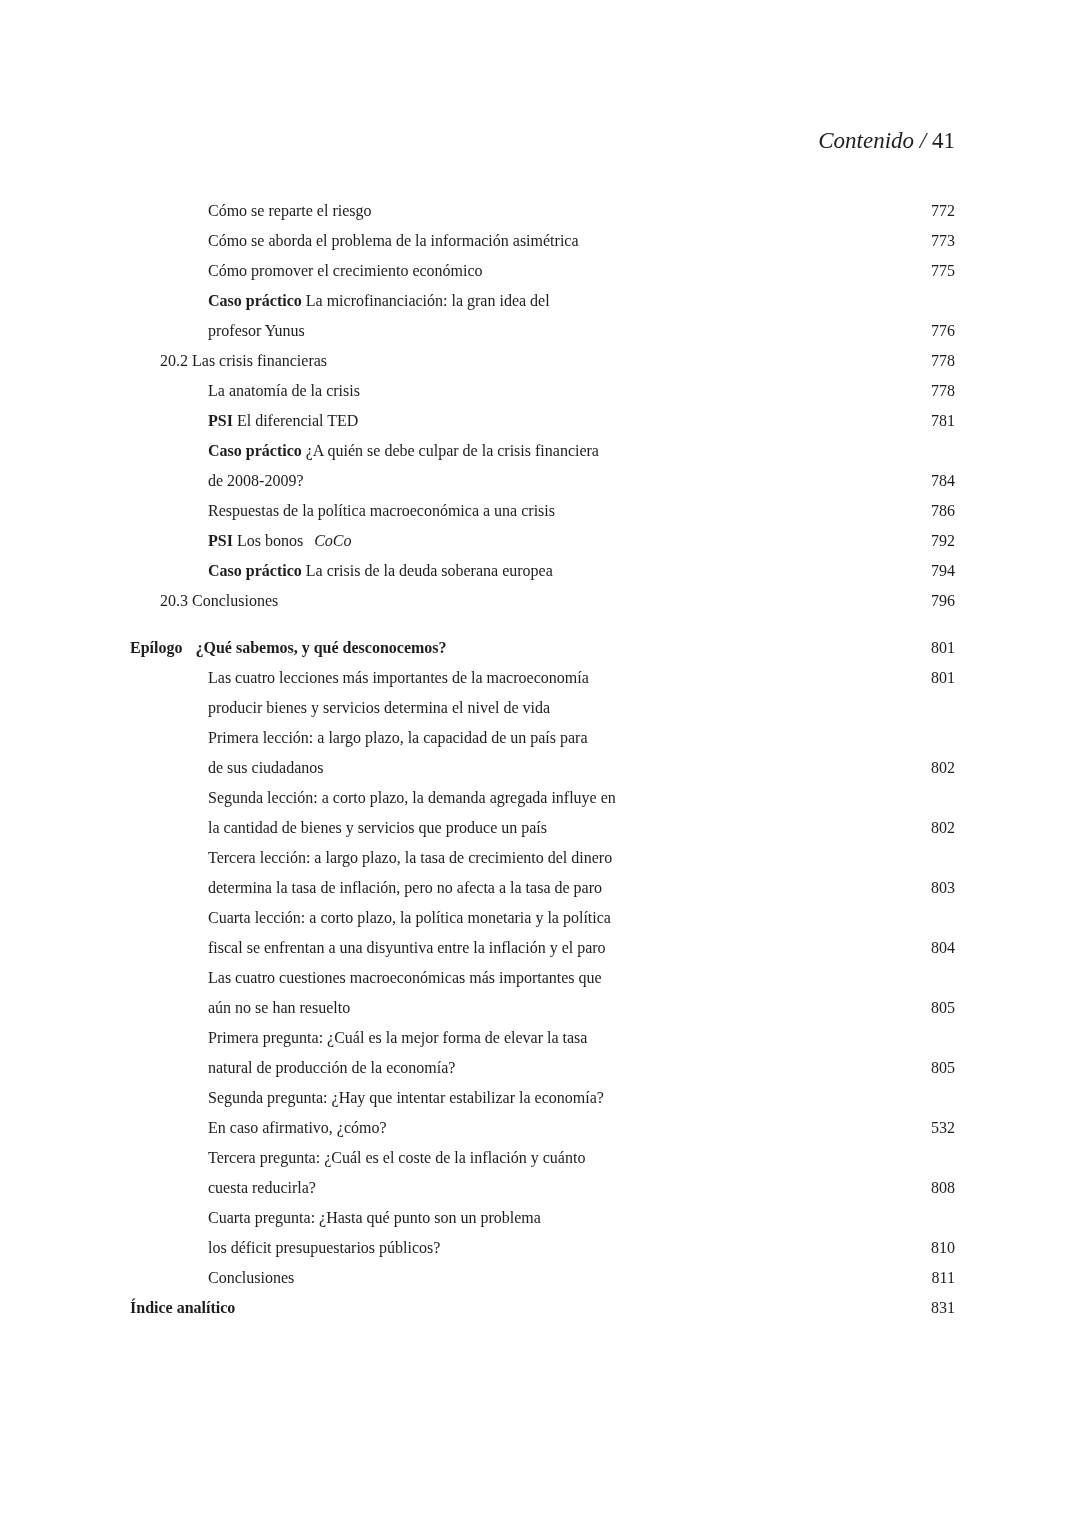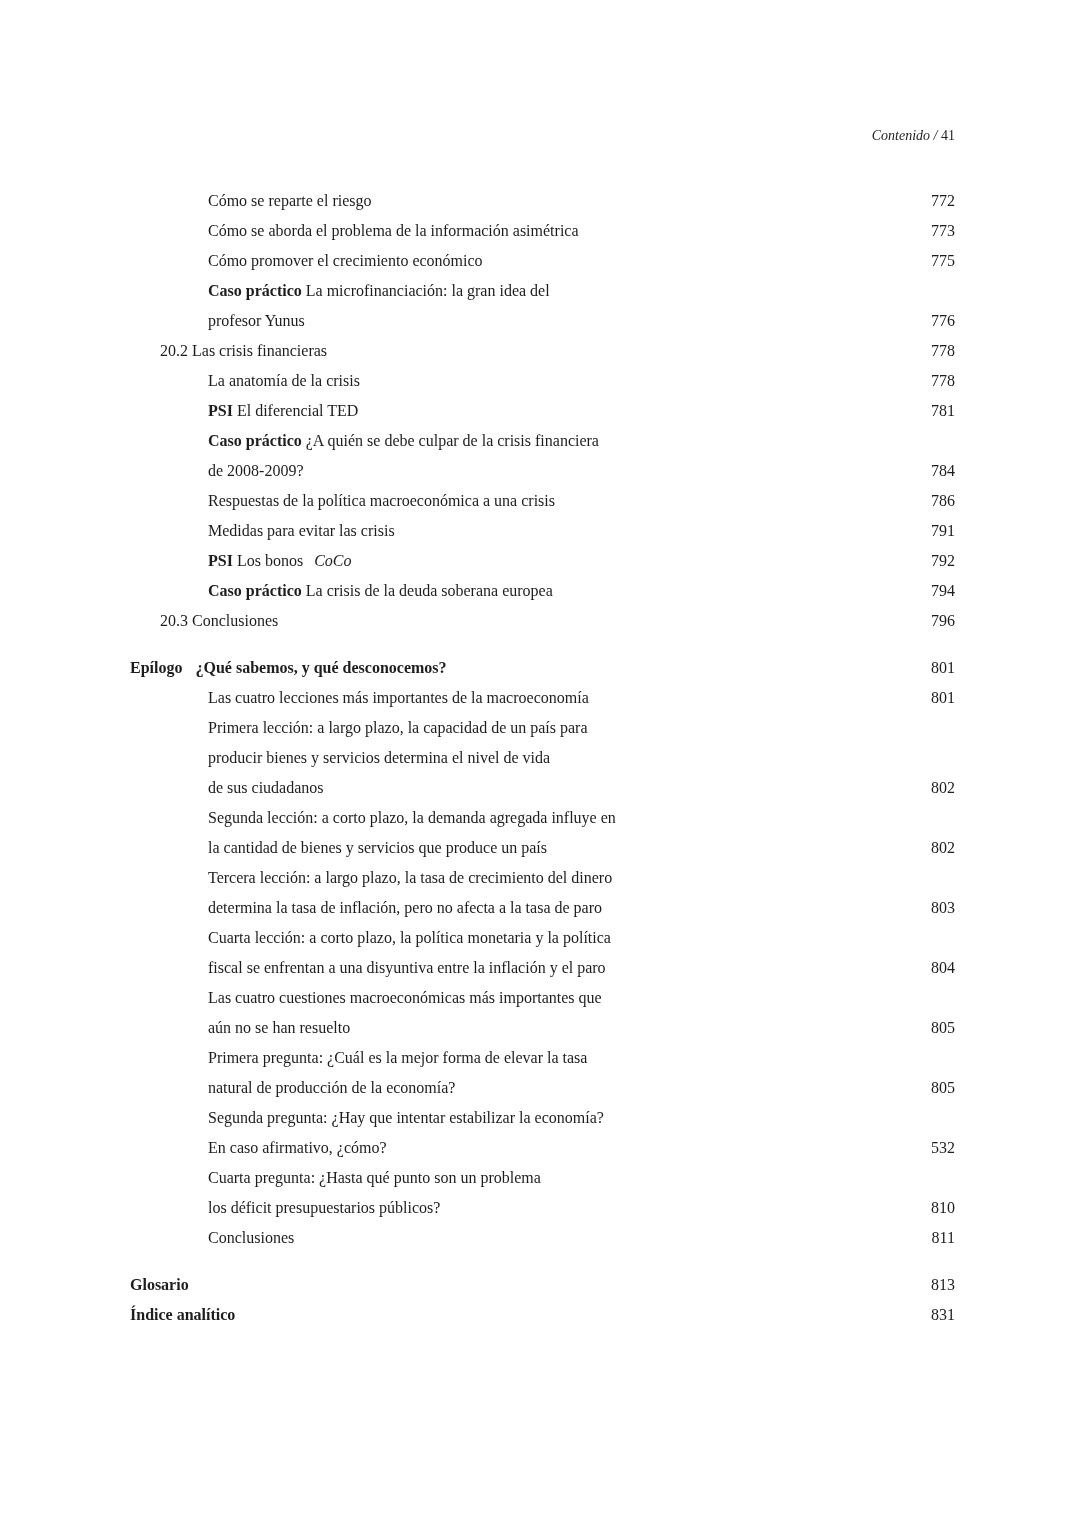--- a/index.html
+++ b/index.html
@@ -18,21 +18,21 @@
     position: relative;
     width: 1080px;
     height: 1523px;
     padding: 128px 125px 0 130px;
     background: #ffffff;
   }
   .running-header {
     display: flex;
     justify-content: flex-end;
     align-items: baseline;
-    font-size: 14px;
+    font-size: 23px;
     margin-bottom: 42px;
   }
   .hdr-title, .hdr-sep { font-style: italic; }
   .hdr-sep { white-space: pre; }
   .toc {
     width: 825px;
     font-size: 16px;
     line-height: 30px;
   }
   .toc-entry { }
@@ -117,26 +117,20 @@
         </div>
       </div>
       <div class="toc-entry indent-2">
         <div class="toc-line">
           <span class="toc-text"><span class="seg-normal">Respuestas de la política macroeconómica a una crisis</span></span>
           <span class="toc-page">786</span>
         </div>
       </div>
       <div class="toc-entry indent-2">
         <div class="toc-line">
-          <span class="toc-text"><span class="seg-normal">Medidas para evitar las crisis</span></span>
-          <span class="toc-page">791</span>
-        </div>
-      </div>
-      <div class="toc-entry indent-2">
-        <div class="toc-line">
           <span class="toc-text"><span class="seg-bold">PSI</span><span class="seg-normal"> Los bonos </span><span class="seg-italic">CoCo</span></span>
           <span class="toc-page">792</span>
         </div>
       </div>
       <div class="toc-entry indent-2">
         <div class="toc-line">
           <span class="toc-text"><span class="seg-bold">Caso práctico</span><span class="seg-normal"> La crisis de la deuda soberana europea</span></span>
           <span class="toc-page">794</span>
         </div>
       </div>
@@ -153,24 +147,24 @@
         </div>
       </div>
       <div class="toc-entry indent-2">
         <div class="toc-line">
           <span class="toc-text"><span class="seg-normal">Las cuatro lecciones más importantes de la macroeconomía</span></span>
           <span class="toc-page">801</span>
         </div>
       </div>
       <div class="toc-entry indent-2">
         <div class="toc-line">
+          <span class="toc-text"><span class="seg-normal">producir bienes y servicios determina el nivel de vida</span></span>
+        </div>
+        <div class="toc-line">
           <span class="toc-text"><span class="seg-normal">Primera lección: a largo plazo, la capacidad de un país para</span></span>
-        </div>
-        <div class="toc-line">
-          <span class="toc-text"><span class="seg-normal">producir bienes y servicios determina el nivel de vida</span></span>
         </div>
         <div class="toc-line">
           <span class="toc-text"><span class="seg-normal">de sus ciudadanos</span></span>
           <span class="toc-page">802</span>
         </div>
       </div>
       <div class="toc-entry indent-2">
         <div class="toc-line">
           <span class="toc-text"><span class="seg-normal">Segunda lección: a corto plazo, la demanda agregada influye en</span></span>
         </div>
@@ -219,37 +213,40 @@
         <div class="toc-line">
           <span class="toc-text"><span class="seg-normal">Segunda pregunta: ¿Hay que intentar estabilizar la economía?</span></span>
         </div>
         <div class="toc-line">
           <span class="toc-text"><span class="seg-normal">En caso afirmativo, ¿cómo?</span></span>
           <span class="toc-page">532</span>
         </div>
       </div>
       <div class="toc-entry indent-2">
         <div class="toc-line">
+          <span class="toc-text"><span class="seg-normal">Tercera pregunta: ¿Cuál es el coste de la inflación y cuánto</span></span>
+        </div>
+        <div class="toc-line">
+          <span class="toc-text"><span class="seg-normal">cuesta reducirla?</span></span>
+          <span class="toc-page">808</span>
+        </div>
+      </div>
+      <div class="toc-entry indent-2">
+        <div class="toc-line">
           <span class="toc-text"><span class="seg-normal">Cuarta pregunta: ¿Hasta qué punto son un problema</span></span>
         </div>
         <div class="toc-line">
           <span class="toc-text"><span class="seg-normal">los déficit presupuestarios públicos?</span></span>
           <span class="toc-page">810</span>
         </div>
       </div>
       <div class="toc-entry indent-2">
         <div class="toc-line">
           <span class="toc-text"><span class="seg-normal">Conclusiones</span></span>
           <span class="toc-page">811</span>
-        </div>
-      </div>
-      <div class="toc-entry indent-0 space-before">
-        <div class="toc-line">
-          <span class="toc-text"><span class="seg-bold">Glosario</span></span>
-          <span class="toc-page">813</span>
         </div>
       </div>
       <div class="toc-entry indent-0">
         <div class="toc-line">
           <span class="toc-text"><span class="seg-bold">Índice analítico</span></span>
           <span class="toc-page">831</span>
         </div>
       </div>
     </div>
 </div>

